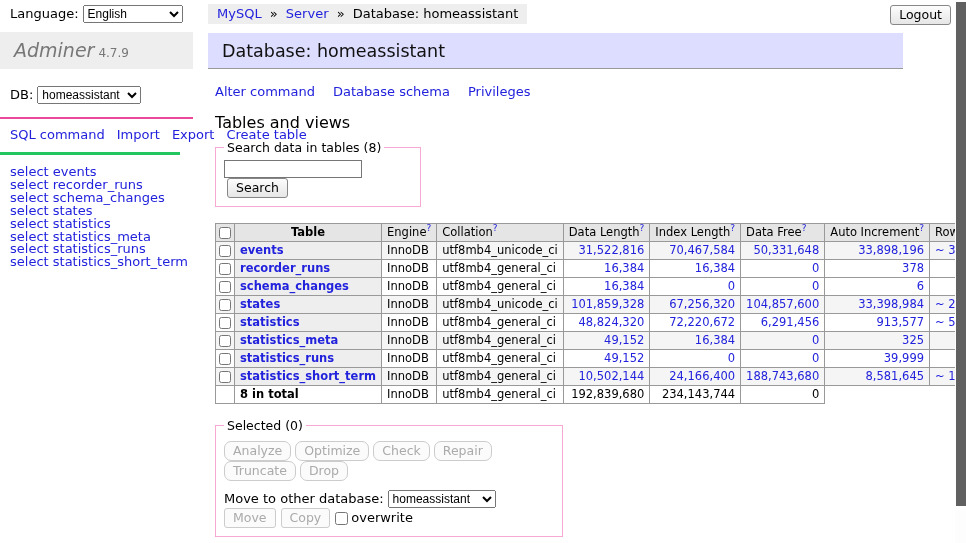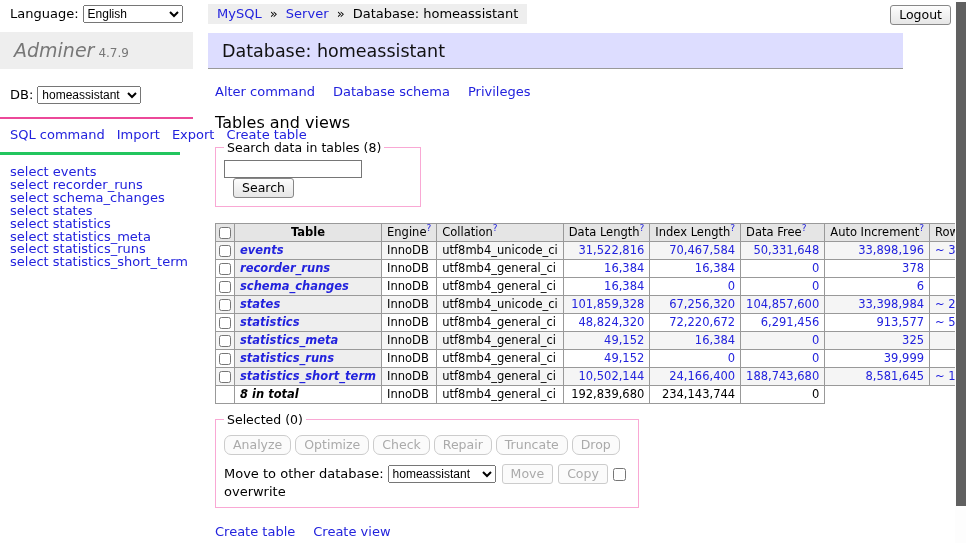--- a/index.html
+++ b/index.html
@@ -54,43 +54,43 @@
   .links-row a { margin-right: 18px; }
   h3 { font-size: 16px; font-weight: normal; margin: 14px 0 7px; color: #000; }
 
   fieldset { border: 1px solid #f9a8d4; padding: 5px 8px 8px; margin-top: 8px; }
   legend { font-size: 12.5px; padding: 0 3px; }
   .search-fieldset { width: 206px; }
   .search-fieldset input[type=text] {
     width: 138px; height: 18px; border: 1px solid #767676; font-size: 12.5px; padding: 1px 3px;
     vertical-align: middle;
   }
-  .search-fieldset .btn { margin-left: 9px; vertical-align: middle; }
+  .search-fieldset .btn { margin-left: 3px; vertical-align: middle; }
 
   
   table.db-tables { border-collapse: collapse; margin-top: 16px; font-size: 11.5px; }
   .db-tables td, .db-tables th {
     border: 1px solid #999; padding: 2px 5px; white-space: nowrap; line-height: 13px;
   }
   .db-tables thead th { background: #e5e5e5; font-weight: normal; text-align: left; }
   .db-tables thead th.col-table { font-weight: bold; text-align: center; }
-  .db-tables tbody th.name { background: #eee; text-align: left; font-style: italic; }
+  .db-tables tbody th.name { background: #eee; text-align: left; }
   .db-tables tbody th.name a { font-weight: bold; }
   .db-tables td.num { text-align: right; }
   .db-tables tr.shaded td { background: #f5f5f5; }
   .db-tables .check-cell { text-align: center; padding: 2px 3px; width: 19px; }
   .db-tables .check-cell input { width: 12px; height: 12px; vertical-align: middle; }
   .db-tables tr.total-row th.name { background: #fff; font-weight: bold; color: #000; }
   .db-tables tr.total-row td { color: #000; }
   .db-tables td.no-border { border: none; background: #fff; }
   sup.help { font-size: 9px; line-height: 0; }
   sup.help a { color: #2222dd; }
 
   
-  .selected-fieldset { width: 424px; margin-top: 8px; }
+  .selected-fieldset { width: 348px; margin-top: 14px; }
   .selected-fieldset .btn-row { margin: 3px 0 9px; }
   .selected-fieldset .btn-row .btn { margin-right: 4px; border-radius: 7px; }
   .move-row { font-size: 13px; }
   .move-row select { width: 108px; font-size: 12px; margin: 0 6px 0 4px; vertical-align: middle; }
   .move-row .btn { margin-right: 5px; vertical-align: middle; }
   .move-row input[type=checkbox] { vertical-align: middle; margin-right: 3px; }
 
   .mt16 { margin-top: 16px; }
 
   

